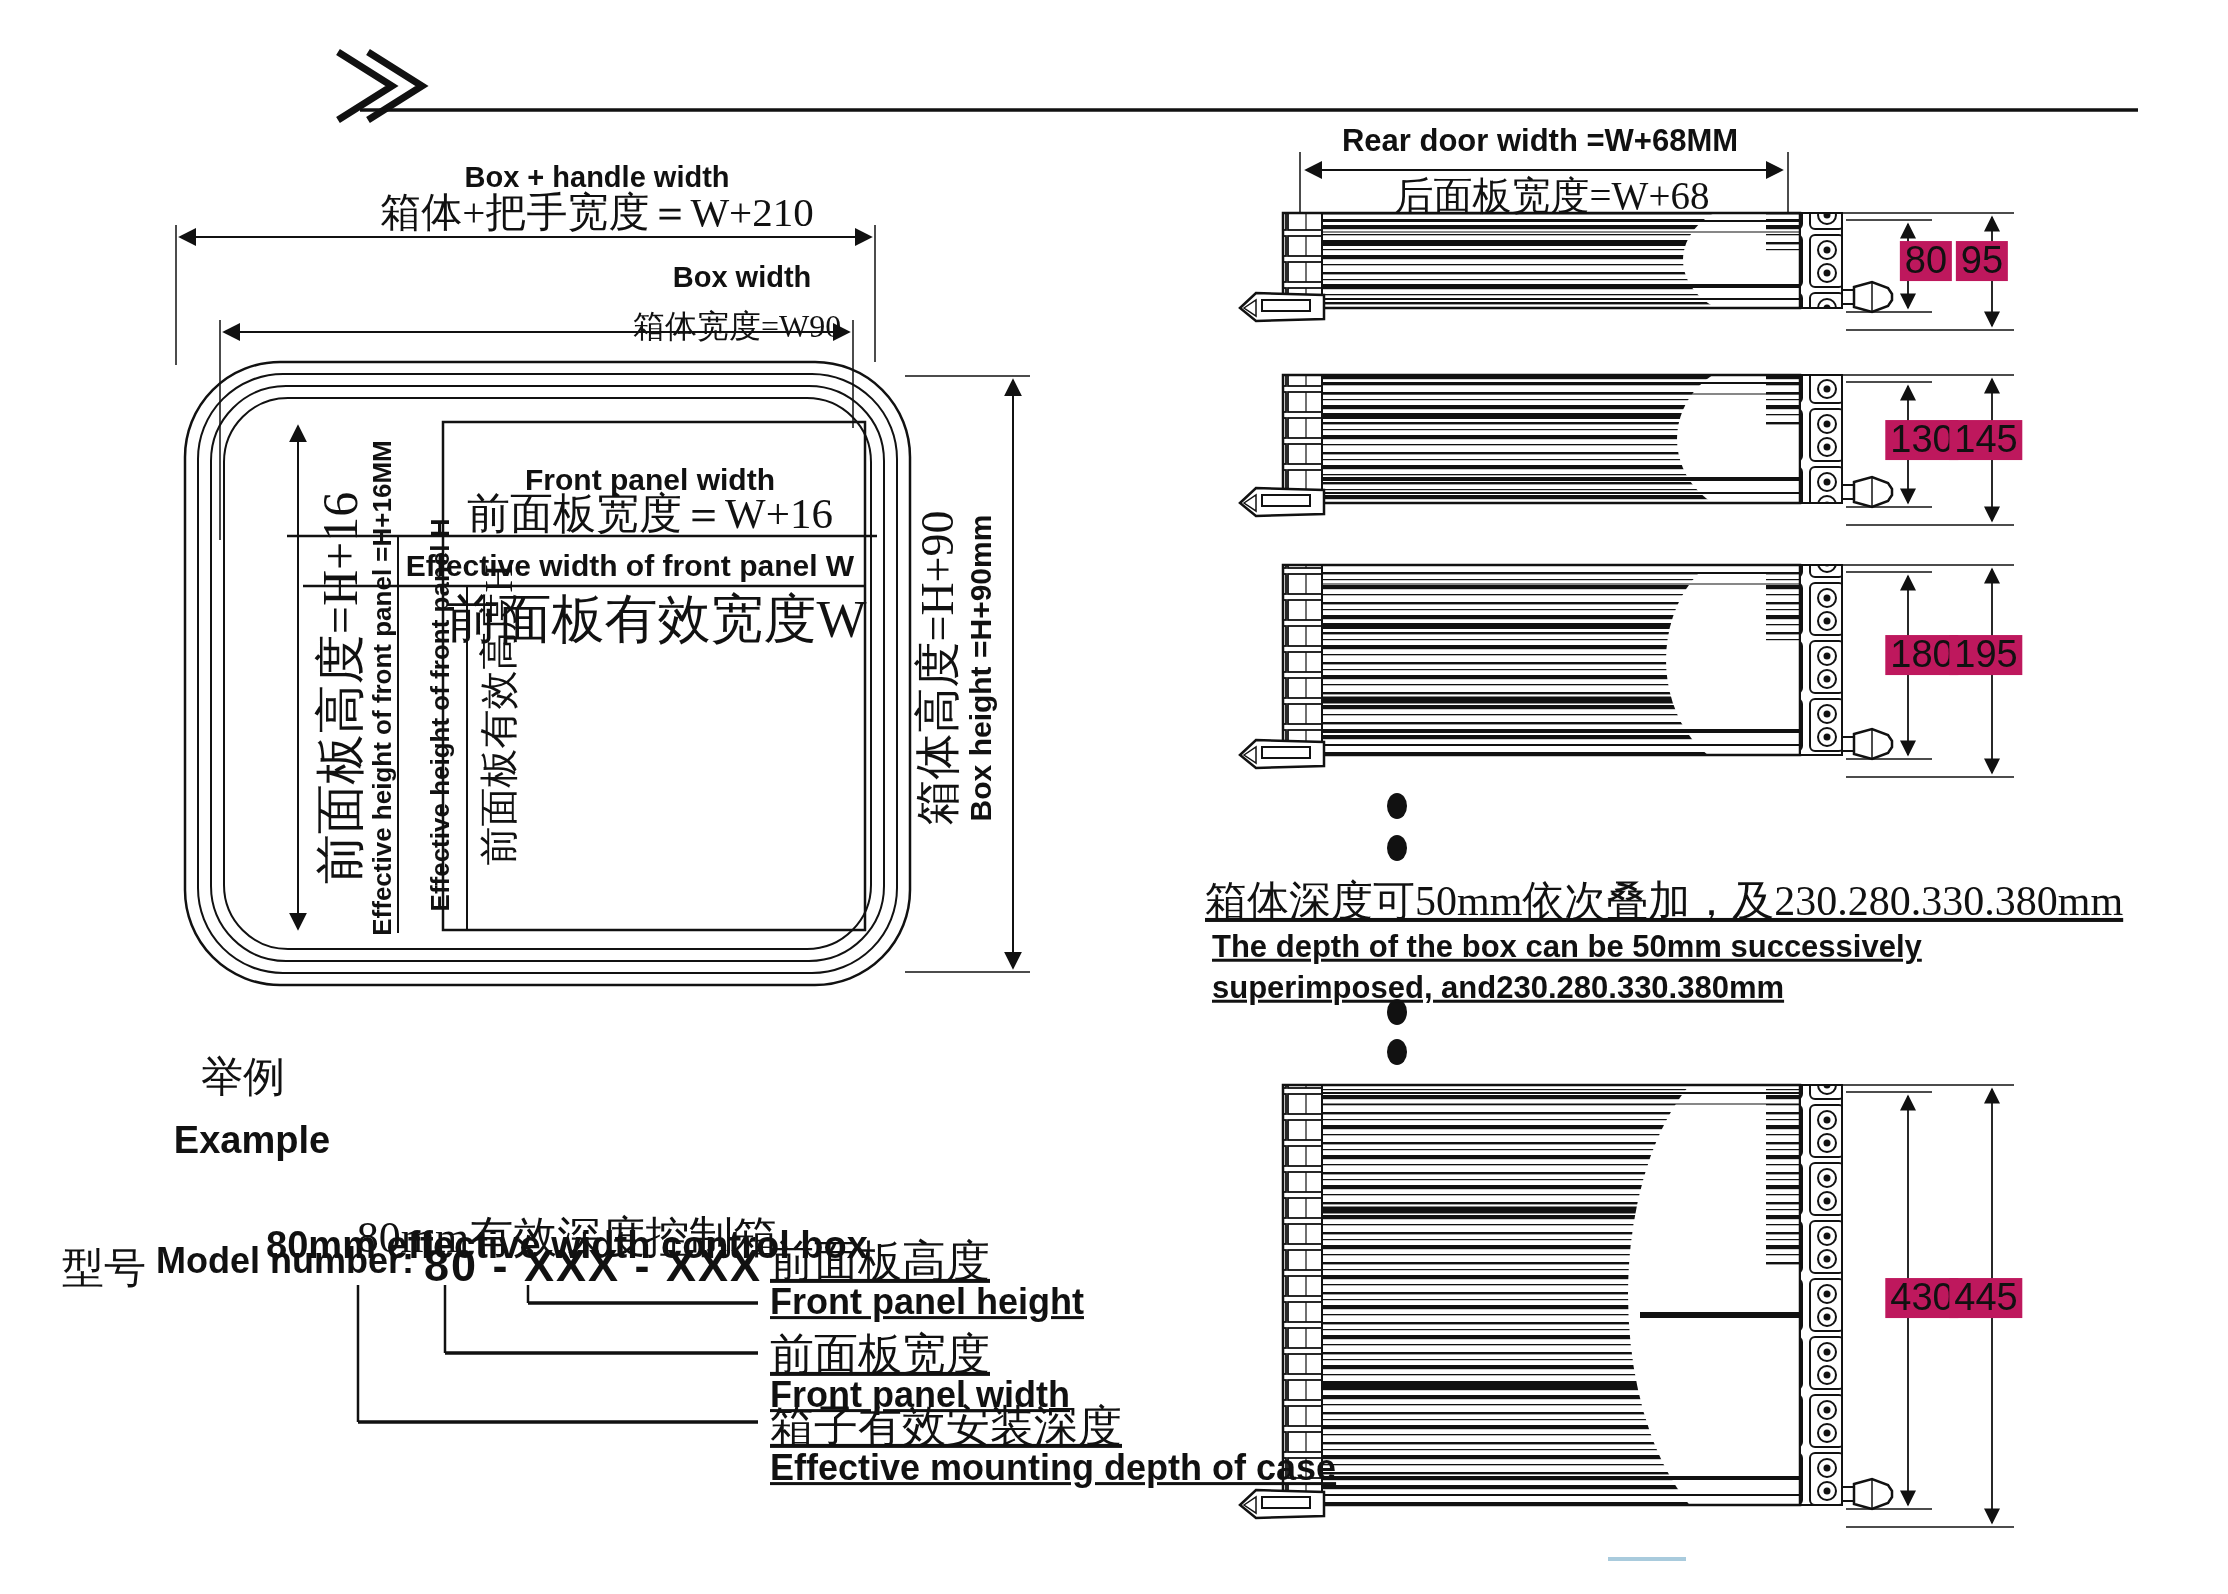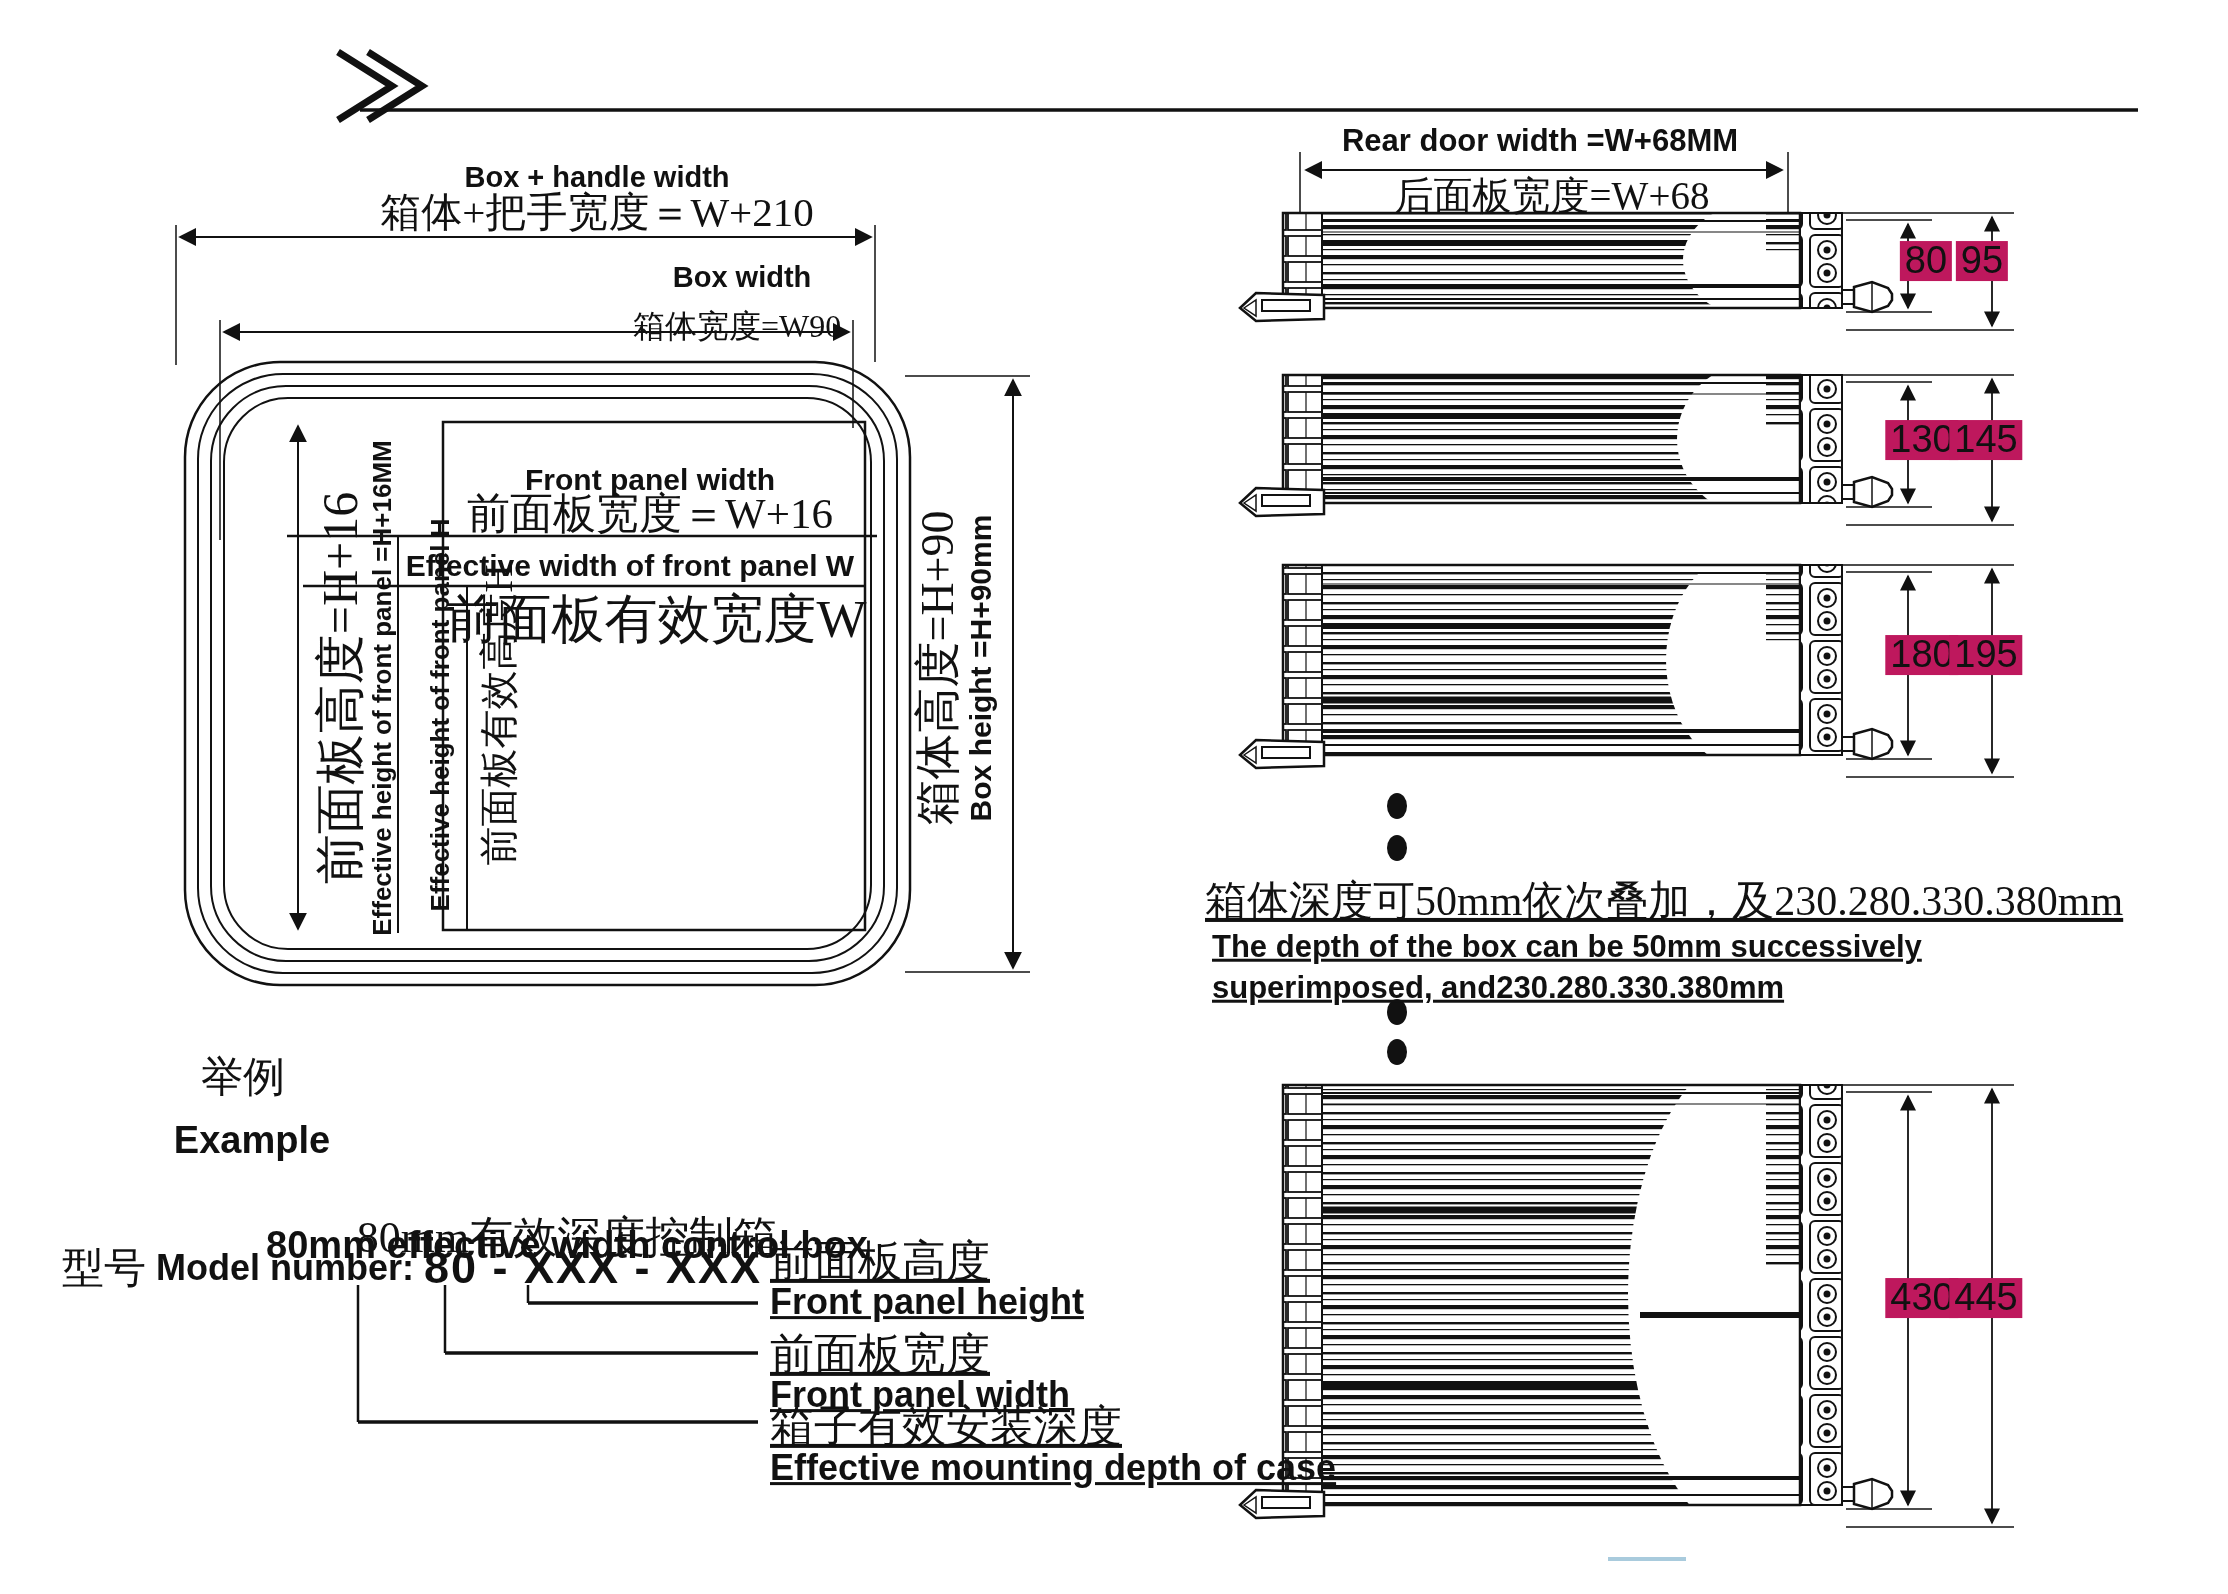--- a/index.html
+++ b/index.html
@@ -5,21 +5,21 @@
   html,body{margin:0;padding:0;background:#fff;}
   .canvas{position:relative;width:2228px;height:1594px;background:#ffffff;overflow:hidden;
           font-family:"Liberation Sans",sans-serif;color:#111;}
   svg{position:absolute;left:0;top:0;}
   .lbl{position:absolute;transform:translate(-50%,-50%);white-space:nowrap;text-align:center;line-height:1.05;}
   .vlbl{position:absolute;transform:translate(-50%,-50%) rotate(-90deg);white-space:nowrap;line-height:1;}
   .llbl{position:absolute;transform:translate(0,-50%);white-space:nowrap;line-height:1.05;text-decoration:underline;}
   .zh{font-family:"Liberation Serif","DejaVu Serif",serif;font-weight:normal;}
   .b{font-weight:bold;}
   .dimnum{font-size:38px;background:#be185d;padding:0 5px;}
-  .modelrow{position:absolute;display:flex;align-items:center;gap:10px;}
+  .modelrow{position:absolute;display:flex;align-items:flex-start;gap:10px;}
 </style>
 </head>
 <body>
 
 <div class="canvas">
 
 <svg width="2228" height="1594" viewBox="0 0 2228 1594">
   <defs>
     <marker id="arr" viewBox="0 0 10 10" refX="9" refY="5" markerWidth="9" markerHeight="9" orient="auto-start-reverse">
       <path d="M0,0 L10,5 L0,10 z" fill="#111"></path>

